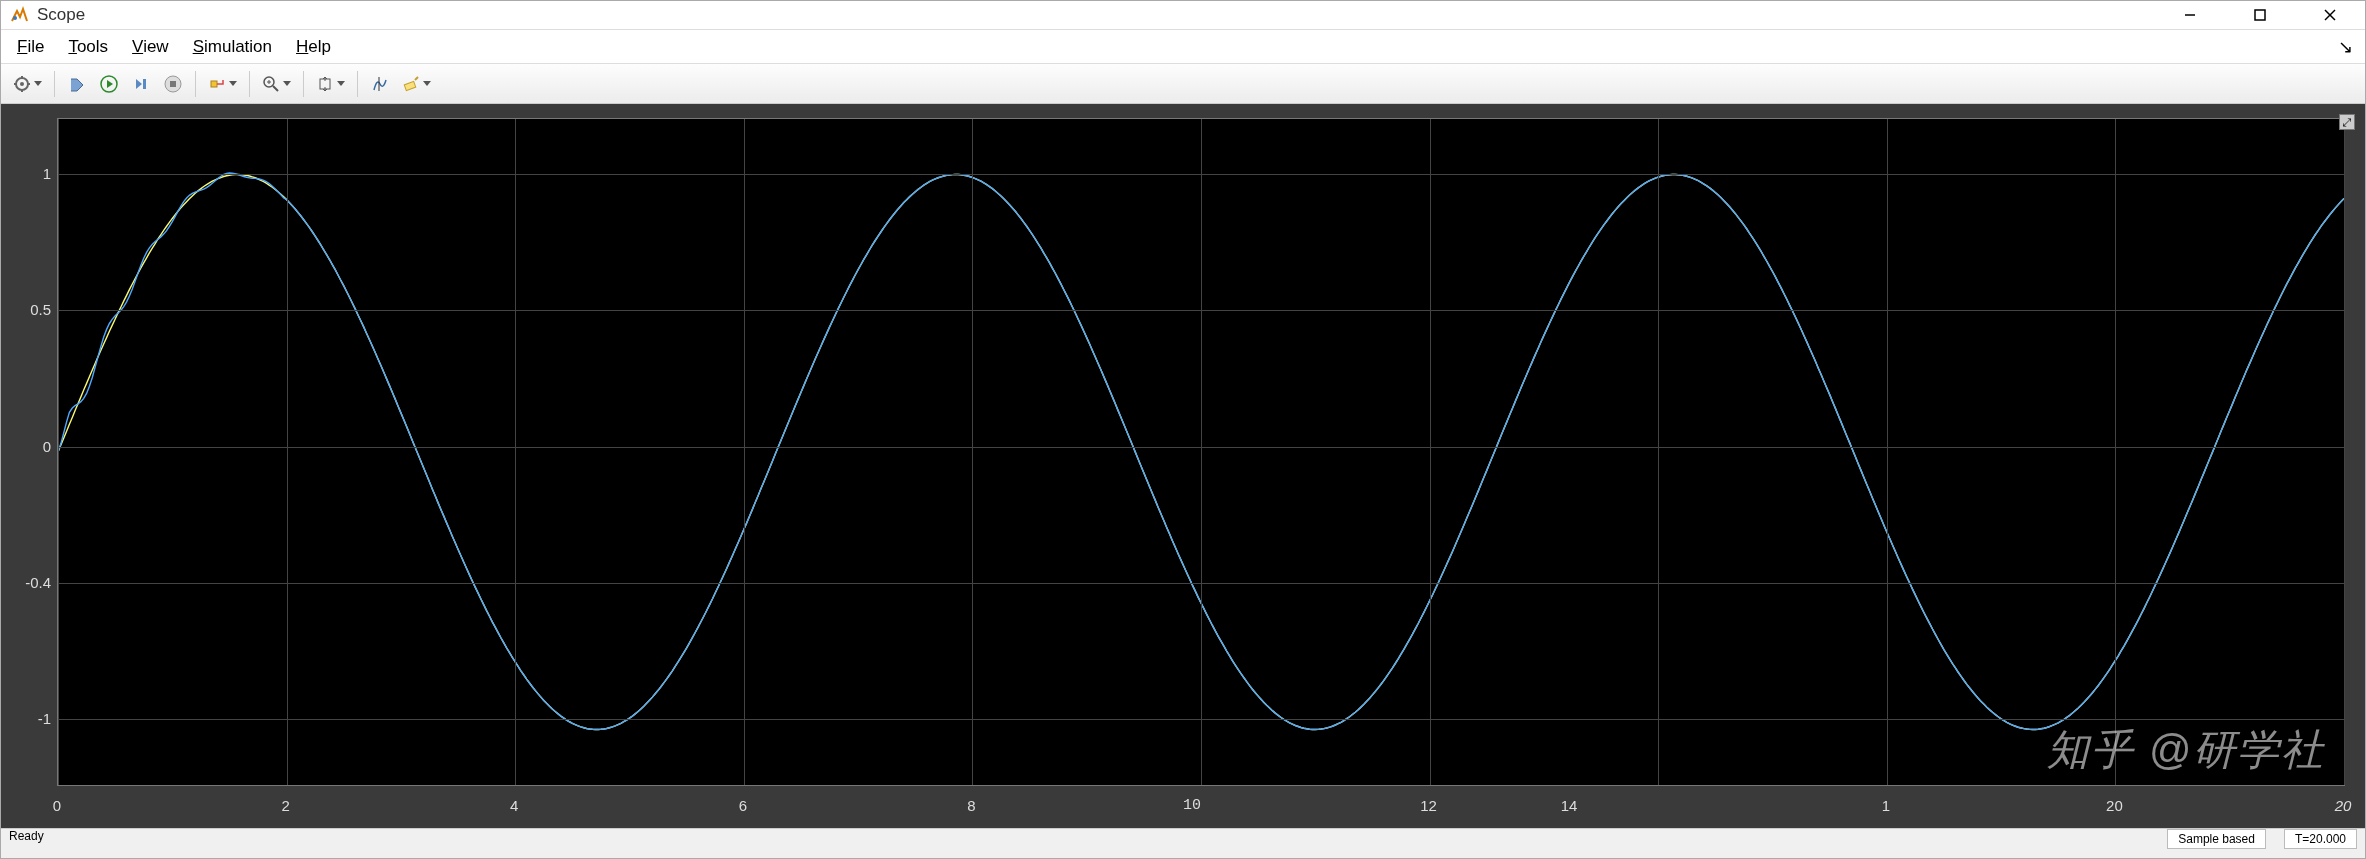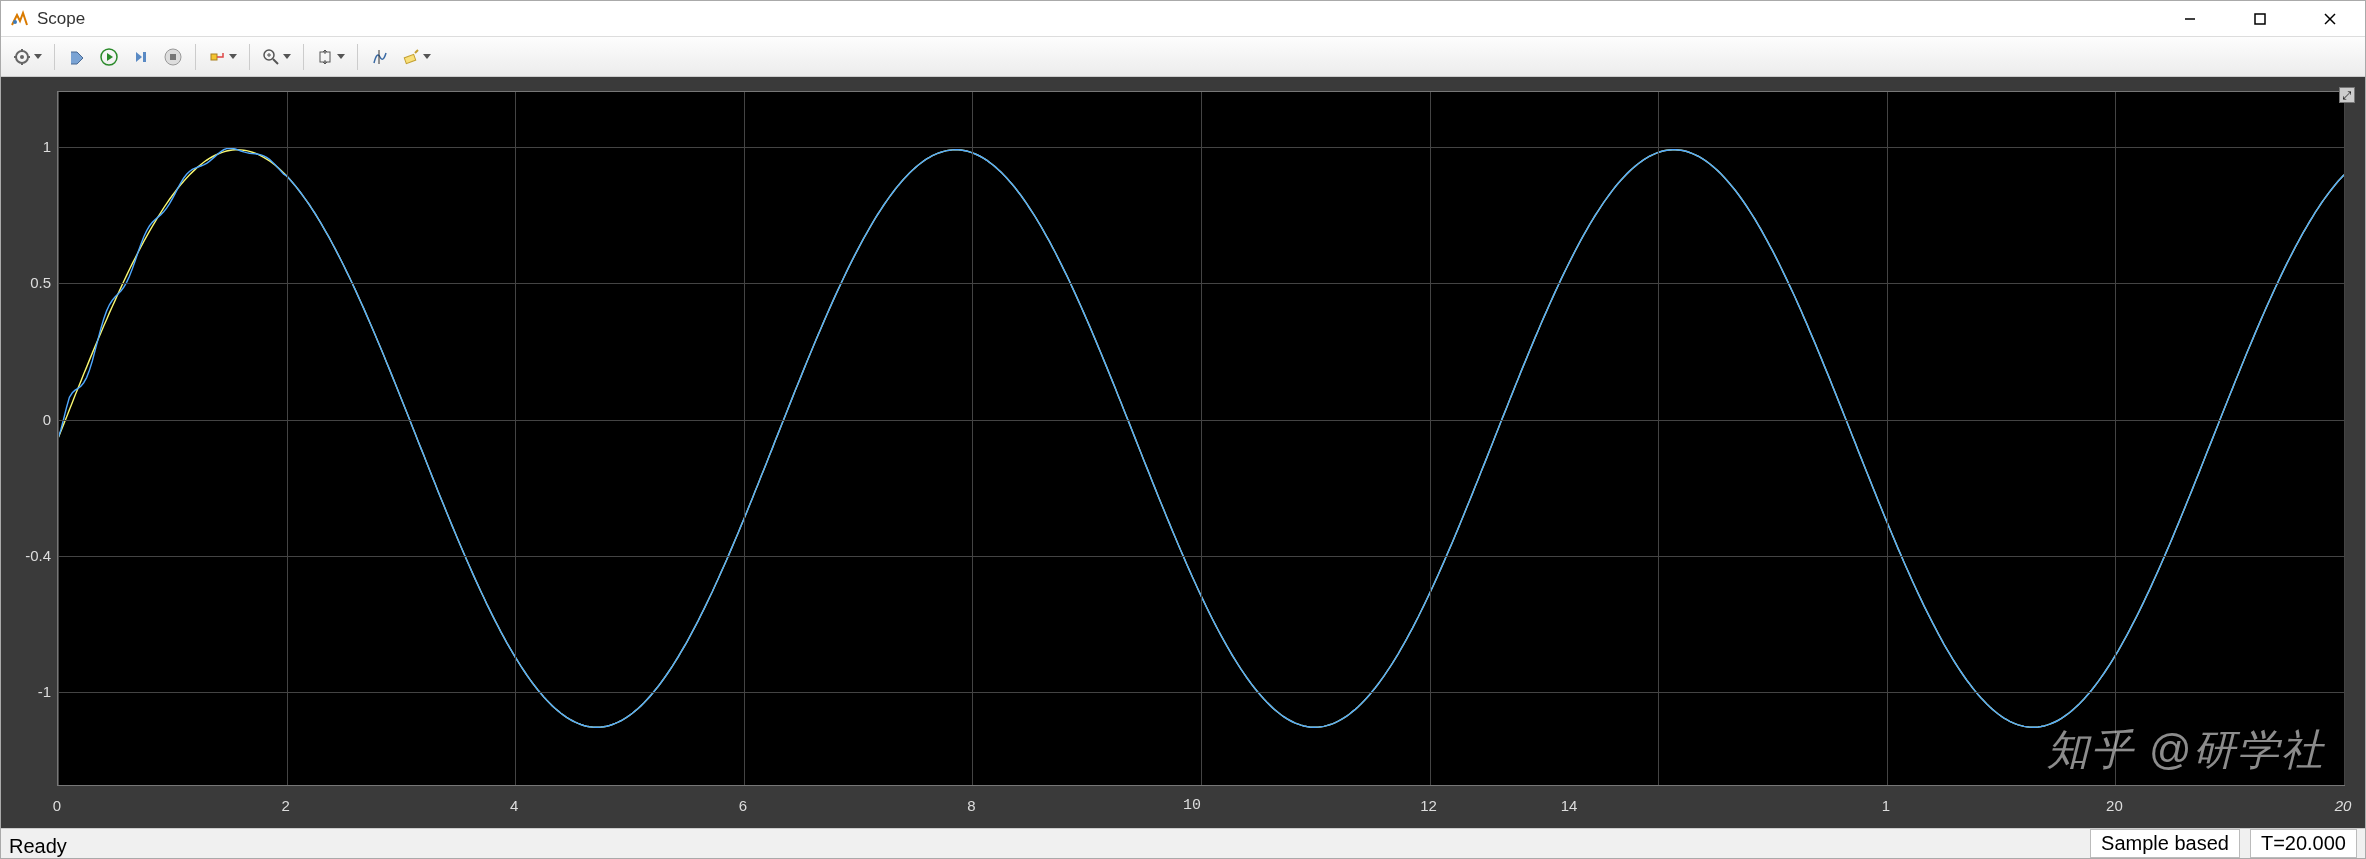--- a/index.html
+++ b/index.html
@@ -1,20 +1,20 @@
 <!DOCTYPE html>
 <html><head>
 <meta charset="utf-8">
 <style>
 * { box-sizing: border-box; margin: 0; padding: 0; }
 body { font-family: "Segoe UI", Tahoma, sans-serif; font-size: 13px; background: #f0f0f0; overflow: hidden; }
 
 .window { width: 2366px; height: 859px; background: #fff; border: 1px solid #aaa; display: flex; flex-direction: column; }
 
-.titlebar { height: 36px; display: flex; align-items: center; padding: 0 0 0 8px; background: #fff; border-bottom: 1px solid #ddd; }
+.titlebar { height: 29px; display: flex; align-items: center; padding: 0 0 0 8px; background: #fff; border-bottom: 1px solid #ddd; }
 .titlebar .app-icon { width: 20px; height: 20px; margin-right: 8px; display: inline-flex; }
 .titlebar .title { font-size: 17px; color: #333; flex: 1; }
 .titlebar .win-controls { display: flex; height: 100%; }
 .titlebar .win-btn { width: 70px; height: 100%; display: flex; align-items: center; justify-content: center; cursor: pointer; }
 
 .menubar { height: 34px; display: flex; align-items: center; padding: 0 4px; background: #fff; border-bottom: 1px solid #ddd; font-size: 17px; }
 .menubar .menu-item { padding: 4px 12px; cursor: pointer; text-decoration: underline; text-decoration-color: transparent; }
 .menubar .menu-item u { text-decoration: underline; }
 .menubar .dock-arrow { margin-left: auto; padding: 0 8px; cursor: pointer; font-size: 18px; }
 
@@ -26,23 +26,23 @@
 .plot-area { flex: 1; background: #3a3a3a; position: relative; padding: 8px; }
 .plot-inner { position: absolute; left: 8px; right: 8px; top: 8px; bottom: 8px; background: #3a3a3a; }
 .axes-box { position: absolute; left: 48px; right: 12px; top: 6px; bottom: 34px; background: #000; border: 1px solid #777; }
 .y-label { position: absolute; left: 0; width: 42px; text-align: right; color: #ddd; font-size: 15px; transform: translateY(-50%); }
 .x-label { position: absolute; bottom: 6px; color: #ddd; font-size: 15px; transform: translateX(-50%); }
 .gridline-v { position: absolute; top: 0; bottom: 0; width: 1px; background: #444; }
 .gridline-h { position: absolute; left: 0; right: 0; height: 1px; background: #444; }
 svg.wave { position: absolute; left: 0; top: 0; width: 100%; height: 100%; }
 .expand-icon { position: absolute; right: 2px; top: 2px; width: 16px; height: 16px; background: #ccc; border: 1px solid #777; cursor: pointer; z-index: 5; font-size: 11px; text-align: center; line-height: 14px; }
 
-.statusbar { height: 30px; display: flex; align-items: flex-end; padding: 0 8px; background: #f0f0f0; border-top: 1px solid #ccc; font-size: 20px; }
+.statusbar { height: 30px; display: flex; align-items: flex-start; padding: 0 8px; background: #f0f0f0; border-top: 1px solid #ccc; font-size: 12px; }
 .statusbar .status-left { flex: 1; }
-.statusbar .status-field { border: 1px solid #bbb; padding: 2px 10px; margin-left: 10px; background: #fff; }
+.statusbar .status-field { border: 1px solid #bbb; padding: 2px 10px; margin-left: 18px; background: #fff; }
 
 .watermark { position: absolute; right: 40px; bottom: 50px; color: rgba(255,255,255,0.55); font-size: 42px; font-family: sans-serif; pointer-events: none; letter-spacing: 2px; font-style: italic; }
 </style>
 </head>
 <body>
 
 <div class="window">
 
   <div class="titlebar">
     <span class="app-icon">
@@ -65,20 +65,28 @@
         </div>
       <div class="win-btn close">
           <svg width="14" height="14">
             <line x1="2" y1="2" x2="12" y2="12" stroke="#000" stroke-width="1.5"></line>
             <line x1="12" y1="2" x2="2" y2="12" stroke="#000" stroke-width="1.5"></line>
           </svg>
         </div>
     </div>
   </div>
 
+  <div class="menubar">
+    <span class="menu-item"><u>F</u><span></span>ile</span>
+    <span class="menu-item"><u>T</u>ools</span>
+    <span class="menu-item"><u>V</u>iew</span>
+    <span class="menu-item"><u>S</u>imulation</span>
+    <span class="menu-item"><u>H</u>elp</span>
+    <span class="dock-arrow">↘</span>
+  </div>
 
   <div class="toolbar">
     <div class="tool-btn dd">
         <svg width="18" height="18" viewBox="0 0 18 18">
           <circle cx="9" cy="9" r="6" fill="none" stroke="#666" stroke-width="2"></circle>
           <circle cx="9" cy="9" r="2" fill="#666"></circle>
           <g stroke="#666" stroke-width="2">
             <line x1="9" y1="1" x2="9" y2="4"></line>
             <line x1="9" y1="14" x2="9" y2="17"></line>
             <line x1="1" y1="9" x2="4" y2="9"></line>

